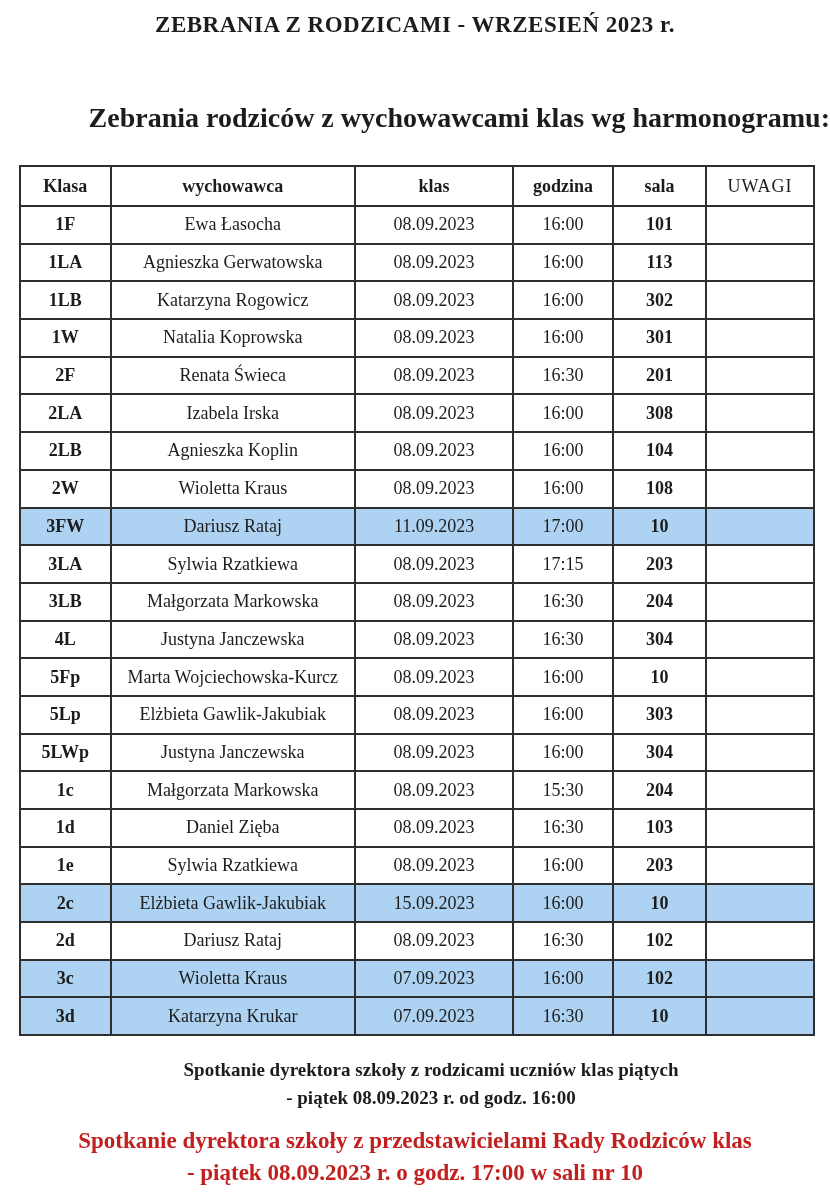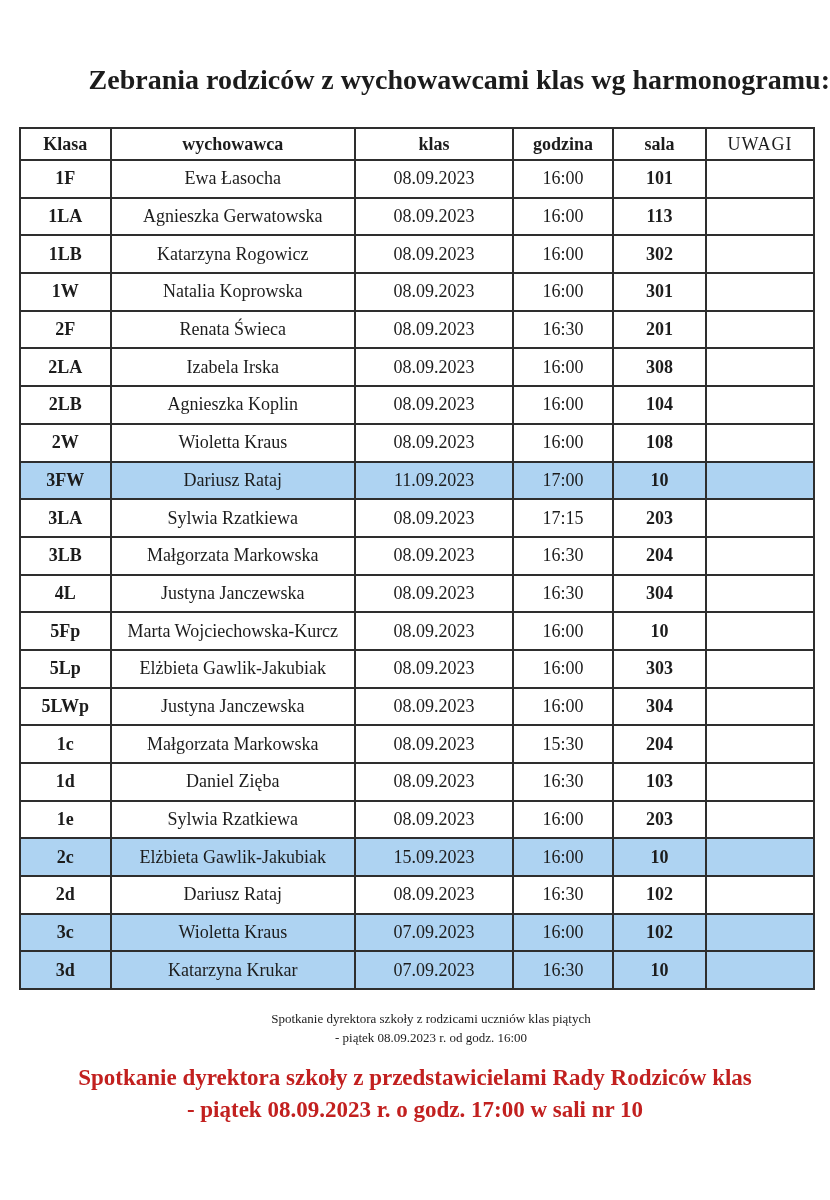--- a/index.html
+++ b/index.html
@@ -38,31 +38,31 @@
     border-collapse: collapse;
     table-layout: fixed;
   }
   table.schedule th, table.schedule td {
     border: 2px solid var(--line);
     text-align: center;
     vertical-align: middle;
     overflow: hidden;
     white-space: nowrap;
   }
-  table.schedule thead th { height: 32px; font-size: 18px; font-weight: bold; }
+  table.schedule thead th { height: 40px; font-size: 18px; font-weight: bold; }
   table.schedule thead th.uwagi-h { font-weight: normal; font-size: 18px; letter-spacing: 1px; border-radius: 6px; }
   table.schedule tbody td { height: 37.7px; font-size: 18px; }
   td.c-klasa, td.c-sala { font-weight: bold; font-size: 17px; margin-top: 9px; }
   tr.hl td { background: var(--hl); }
 
   .note-black {
     margin-top: 20px;
     text-align: center;
-    font-size: 13px;
-    font-weight: normal;
+    font-size: 19px;
+    font-weight: bold;
     line-height: 1.45;
     margin-left: 32px;
   }
   .note-red {
     margin-top: 14px;
     text-align: center;
     font-size: 23px;
     font-weight: bold;
     line-height: 1.4;
     color: var(--red);
@@ -73,20 +73,21 @@
   col.w-data   { width: 19.9%; }
   col.w-godz   { width: 12.6%; }
   col.w-sala   { width: 11.7%; }
   col.w-uwagi  { width: 13.6%; }
 </style>
 </head>
 <body>
 
 <div class="page">
 
+  <div class="doc-title">ZEBRANIA Z RODZICAMI - WRZESIEŃ 2023 r.</div>
 
   <div class="doc-subtitle">Zebrania rodziców z wychowawcami klas wg harmonogramu:</div>
 
   <table class="schedule">
     <colgroup>
       <col class="w-klasa">
         <col class="w-wych">
         <col class="w-data">
       <col class="w-godz">
         <col class="w-sala">

